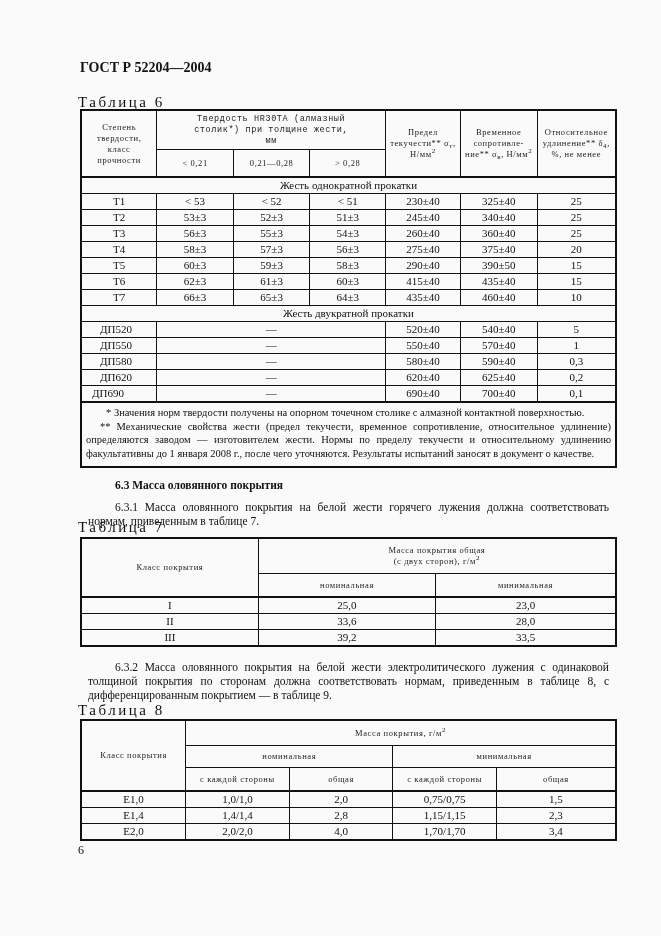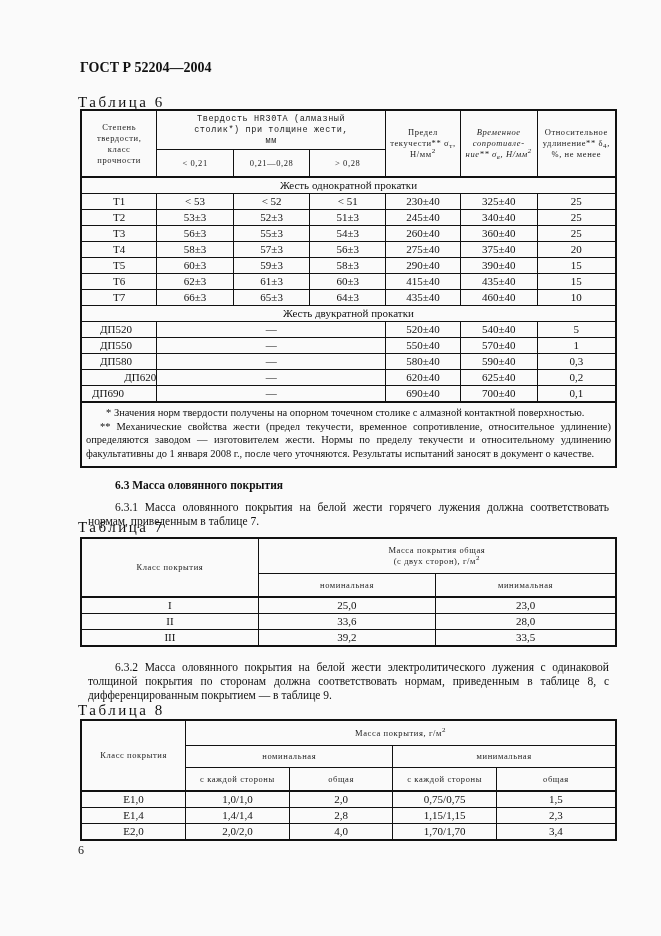--- a/index.html
+++ b/index.html
@@ -40,21 +40,21 @@
       <col style="width:76px">
     <col style="width:75px">
       <col style="width:77px">
       <col style="width:79px">
   </colgroup>
   <tbody>
       <tr>
     <td rowspan="2" class="hdr" style="height:56px;padding:0 6px;">Степень твердости, класс прочности</td>
     <td colspan="3" class="hdr" style="height:33px;padding:0 30px;font-family:Liberation Mono, monospace;">Твердость HR30TA (алмазный столик*) при толщине жести, мм</td>
     <td rowspan="2" class="hdr" style="padding:0 4px;">Предел текучести** σ<sub>т</sub>, Н/мм<sup>2</sup></td>
-    <td rowspan="2" class="hdr" style="padding:16px 2px;font-style:italic;">Временное сопротивле-ние** σ<sub>в</sub>, Н/мм<sup>2</sup></td>
+    <td rowspan="2" class="hdr" style="padding:16px 2px;">Временное сопротивле-ние** σ<sub>в</sub>, Н/мм<sup>2</sup></td>
     <td rowspan="2" class="hdr" style="padding:0 2px;">Относительное удлинение** δ<sub>4</sub>, %, не менее</td>
   </tr>
   <tr>
     <td class="hdr" style="height:22px;">&lt; 0,21</td>
     <td class="hdr">0,21—0,28</td>
     <td class="hdr">&gt; 0,28</td>
   </tr>
   <tr class="section-row thick-top">
     <td colspan="7">Жесть однократной прокатки</td>
   </tr>
@@ -93,21 +93,21 @@
         <td class="cell">275±40</td>
         <td class="cell">375±40</td>
         <td class="cell">20</td>
   </tr>
   <tr>
     <td class="cell">Т5</td>
         <td class="cell">60±3</td>
         <td class="cell">59±3</td>
         <td class="cell">58±3</td>
         <td class="cell">290±40</td>
-        <td class="cell">390±40</td>
+        <td class="cell">390±50</td>
         <td class="cell">15</td>
   </tr>
   <tr>
     <td class="cell">Т6</td>
         <td class="cell">62±3</td>
         <td class="cell">61±3</td>
         <td class="cell">60±3</td>
         <td class="cell">415±40</td>
         <td class="cell">435±40</td>
         <td class="cell">15</td>
@@ -139,21 +139,21 @@
         <td class="cell">1</td>
   </tr>
   <tr>
     <td class="cell" style="text-align:left;padding-left:18px;">ДП580</td>
         <td class="cell" colspan="3">—</td>
         <td class="cell">580±40</td>
         <td class="cell">590±40</td>
         <td class="cell">0,3</td>
   </tr>
   <tr>
-    <td class="cell" style="text-align:right;padding-left:18px;">ДП620</td>
+    <td class="cell" style="text-align:left;padding-left:18px;">ДП620</td>
         <td class="cell" colspan="3">—</td>
         <td class="cell">620±40</td>
         <td class="cell">625±40</td>
         <td class="cell">0,2</td>
   </tr>
   <tr>
     <td class="cell" style="text-align:left;padding-left:10px;">ДП690</td>
         <td class="cell" colspan="3">—</td>
         <td class="cell">690±40</td>
         <td class="cell">700±40</td>

